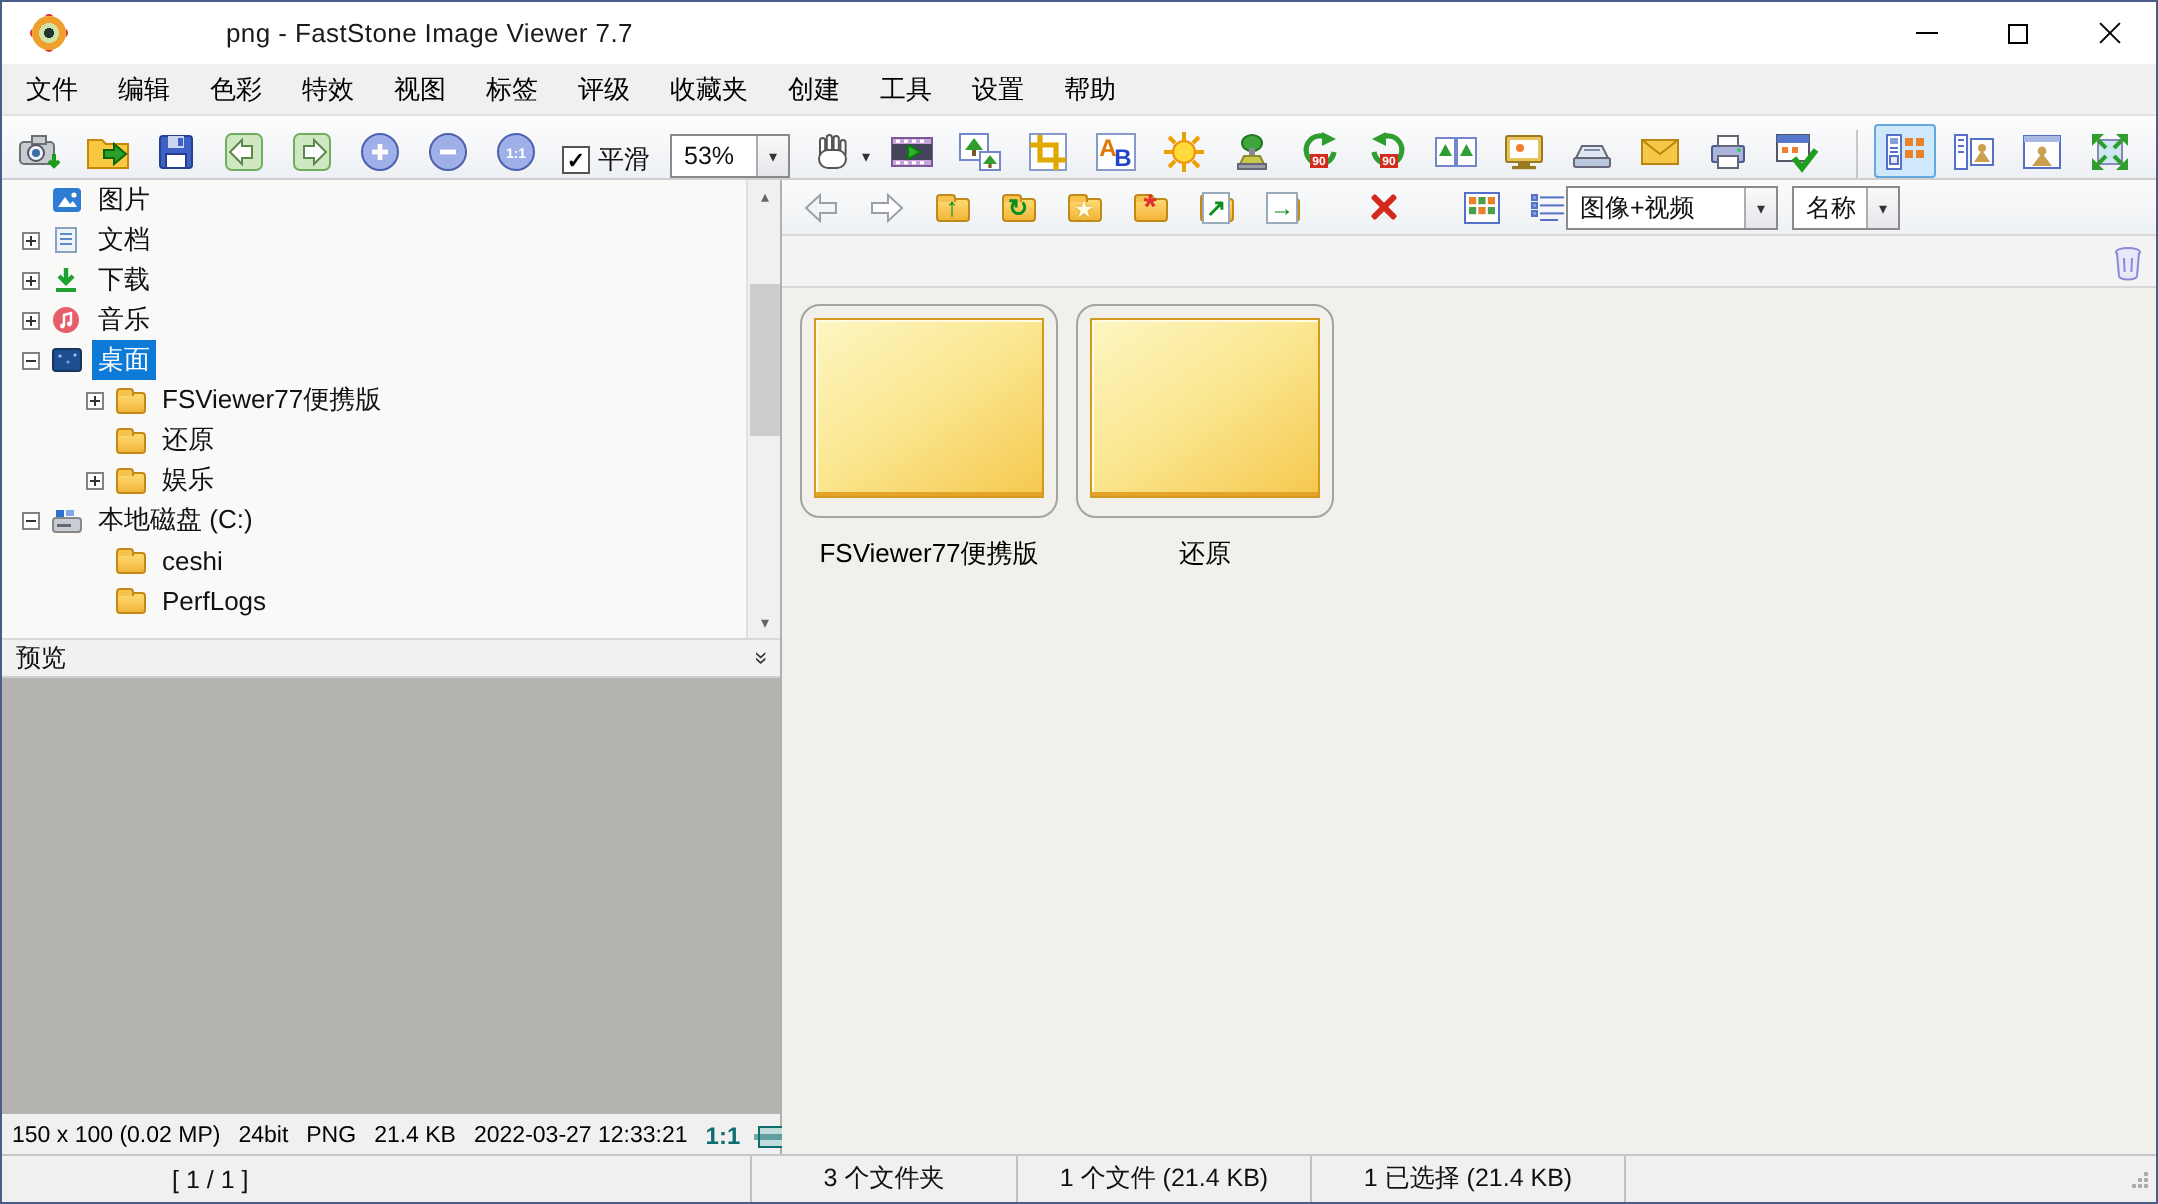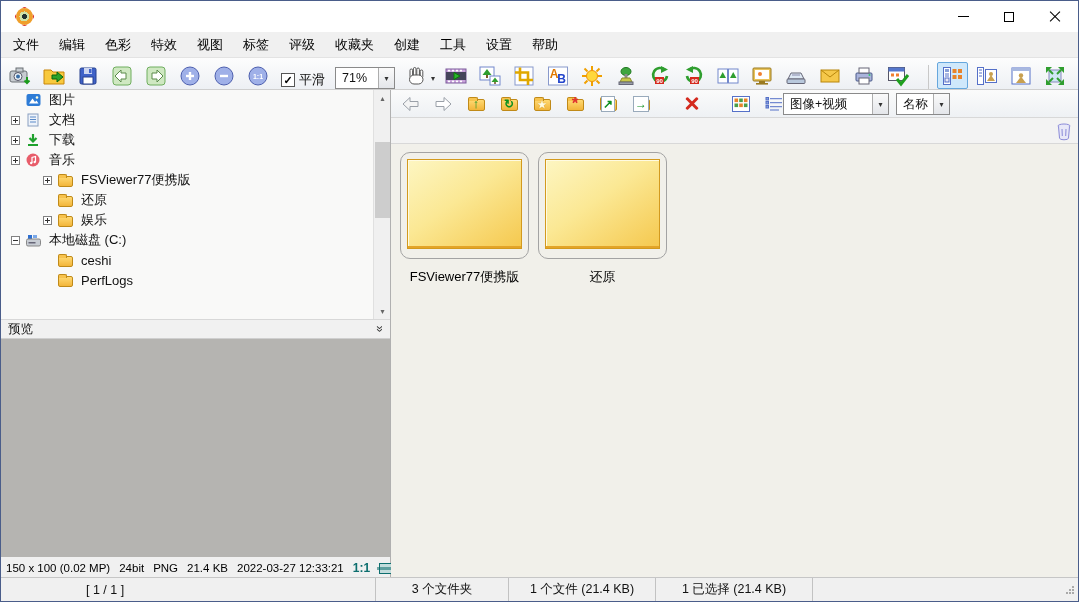--- a/index.html
+++ b/index.html
@@ -119,20 +119,21 @@
      radial-gradient(circle at 8px 5px, #aaa 1px, transparent 1.2px),
      radial-gradient(circle at 8px 8px, #aaa 1px, transparent 1.2px); }
 </style>
 </head>
 <body>
 
 <div class="app">
 
   <div class="titlebar">
     <span class="appicon"></span>
+    <span class="title">png  -  FastStone Image Viewer 7.7</span>
     <div class="wbtns">
       <div class="wbtn">
           <span class="g-min"></span>
         </div>
       <div class="wbtn">
           <span class="g-max"></span>
         </div>
       <div class="wbtn">
           <span class="g-close"></span>
         </div>
@@ -207,21 +208,21 @@
         <svg width="24" height="24" viewBox="0 0 24 24">
           <circle cx="12" cy="12" r="9" fill="#9fb0e8" stroke="#4d5fae"></circle>
           <text x="12" y="15" text-anchor="middle" font-size="7" font-weight="bold" fill="#fff">1:1</text>
         </svg>
       </div>
     <div class="chkwrap">
       <span class="chk"></span>
       <span>平滑</span>
     </div>
     <div class="zoomsel">
-      <span class="val">71%</span>
+      <span class="val">53%</span>
       <span class="dropbtn"></span>
     </div>
     <div class="handwrap">
       <div class="tbtn">
           <svg width="24" height="24" viewBox="0 0 24 24">
             <g fill="#fff" stroke="#555">
               <rect x="6" y="5" width="2.6" height="9" rx="1.3"></rect>
               <rect x="9.4" y="3.5" width="2.6" height="10" rx="1.3"></rect>
               <rect x="12.8" y="4" width="2.6" height="10" rx="1.3"></rect>
               <rect x="16.2" y="6" width="2.6" height="8" rx="1.3"></rect>
@@ -450,20 +451,32 @@
         <span class="ticon">
             <svg width="14" height="14" viewBox="0 0 14 14">
               <circle cx="7" cy="7" r="6.5" fill="#e85d6a"></circle>
               <path d="M6 10 V4.5 l3.5 -1 V9" stroke="#fff" stroke-width="1.2" fill="none"></path>
               <circle cx="5.2" cy="10" r="1.2" fill="#fff"></circle>
               <circle cx="8.7" cy="9" r="1.2" fill="#fff"></circle>
             </svg>
           </span>
         <span class="tlabel">音乐</span>
       </div>
+      <div class="trow lvl1">
+        <span class="exp minus"></span>
+        <span class="ticon">
+            <svg width="15" height="13" viewBox="0 0 15 13">
+              <rect x="0.5" y="0.5" width="14" height="11" rx="1.5" fill="#1d4e8f" stroke="#16365e"></rect>
+              <circle cx="4" cy="4" r="0.8" fill="#9ecbff"></circle>
+              <circle cx="8" cy="7" r="0.8" fill="#6fa8e8"></circle>
+              <circle cx="11.5" cy="3.5" r="0.8" fill="#9ecbff"></circle>
+            </svg>
+          </span>
+        <span class="tlabel sel">桌面</span>
+      </div>
       <div class="trow lvl2">
         <span class="exp plus"></span>
         <span class="ticon">
             <span class="fico"></span>
           </span>
         <span class="tlabel">FSViewer77便携版</span>
       </div>
       <div class="trow lvl2">
         <span class="exp none"></span>
         <span class="ticon">

